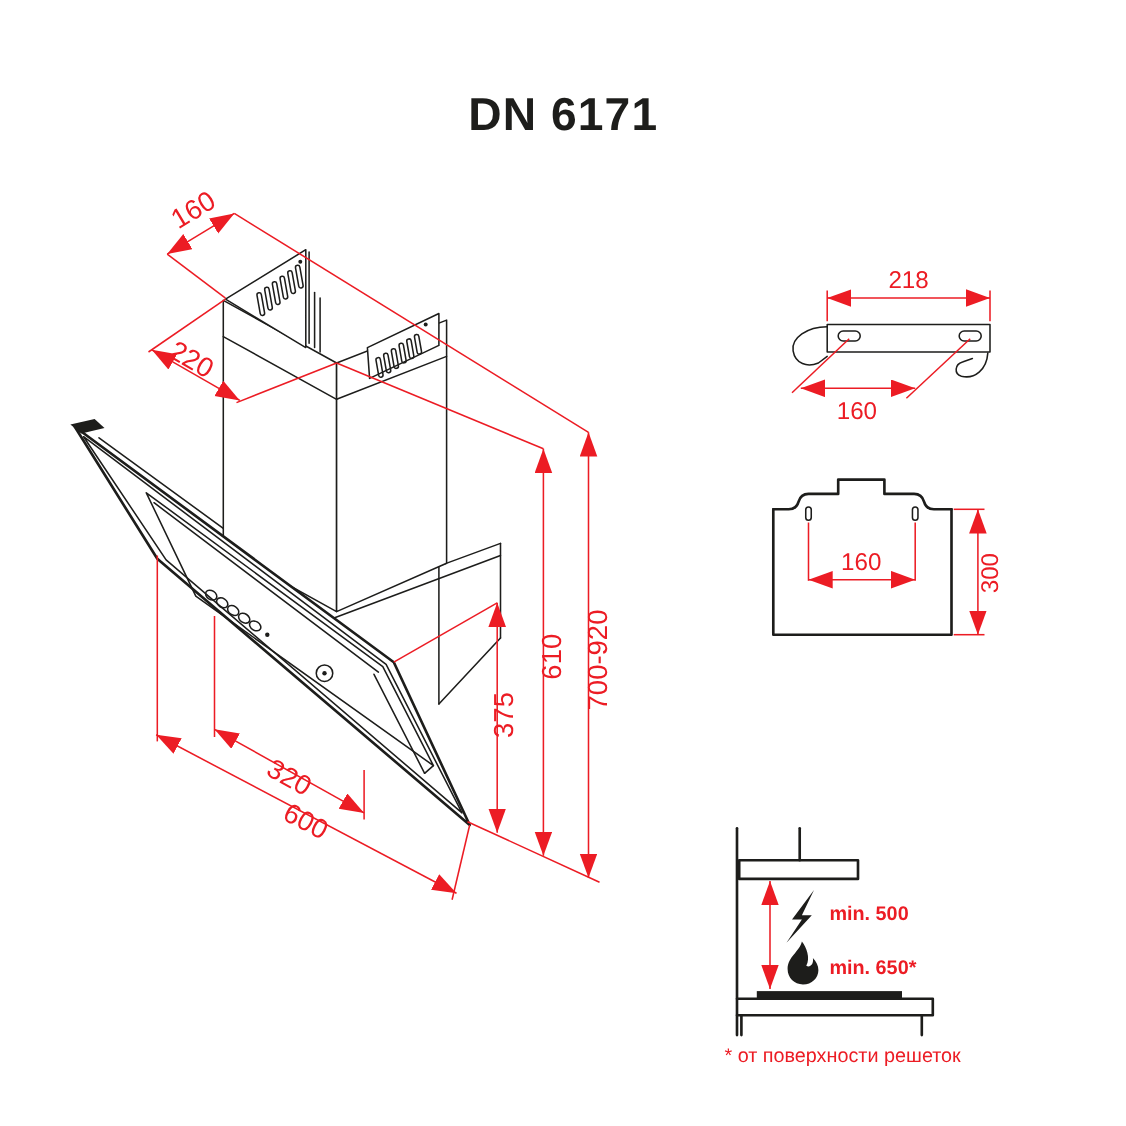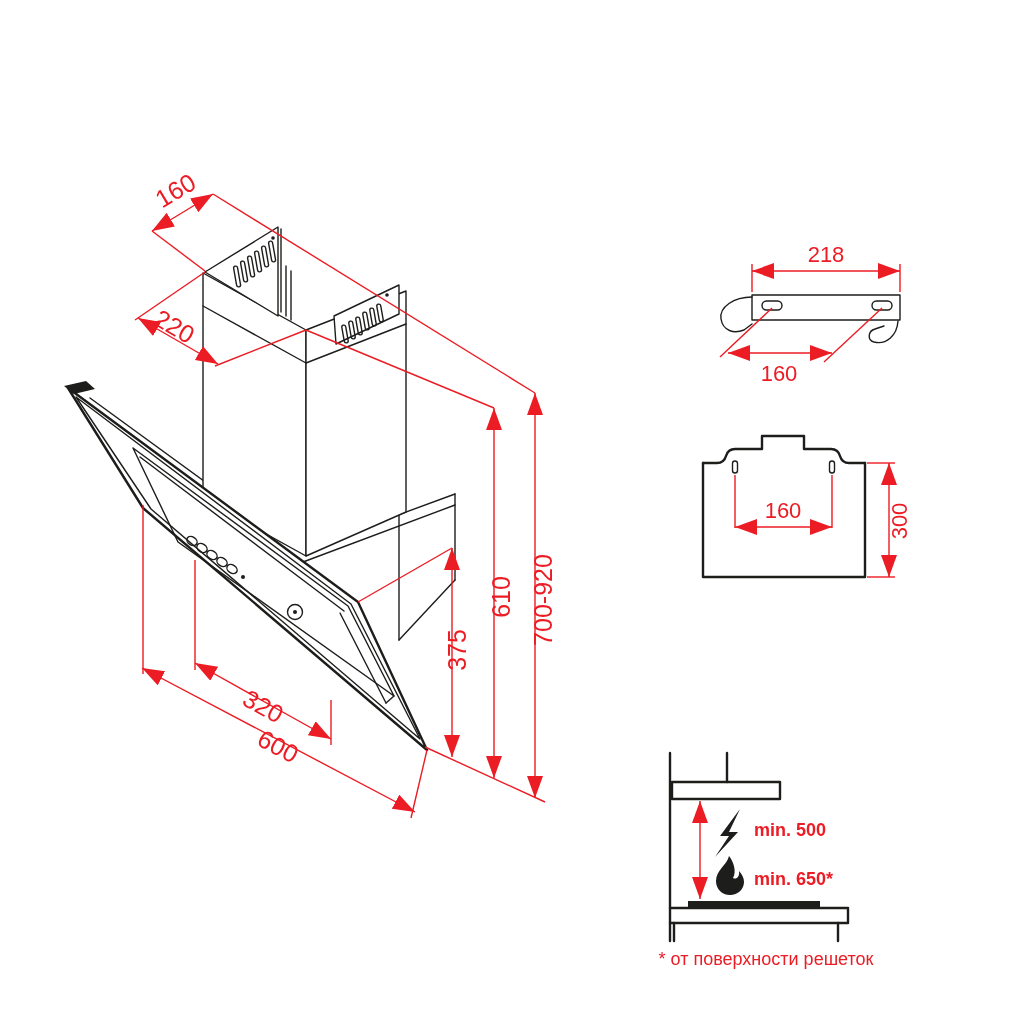--- a/index.html
+++ b/index.html
@@ -16,20 +16,21 @@
   .red-line{stroke:var(--red);fill:none;stroke-width:1.4;}
   .red-arrow{fill:var(--red);}
   .red-label{fill:var(--red);font-family:"Liberation Sans",sans-serif;font-size:25px;}
   .red-label-sm{fill:var(--red);font-family:"Liberation Sans",sans-serif;font-size:22px;}
   .red-note{fill:var(--red);font-family:"Liberation Sans",sans-serif;font-size:18px;}
 </style>
 </head>
 <body>
 
 <div id="canvas">
+  <h1 id="title">DN 6171</h1>
 
   <svg width="1024" height="1024" viewBox="0 0 1024 1024">
     <defs>
       <marker id="arr" markerUnits="userSpaceOnUse" markerWidth="26" markerHeight="18" refX="22" refY="8" orient="auto-start-reverse">
         <path d="M22,8 L0,0 L0,16 Z" class="red-arrow"></path>
       </marker>
     </defs>
 
     <g>
 

